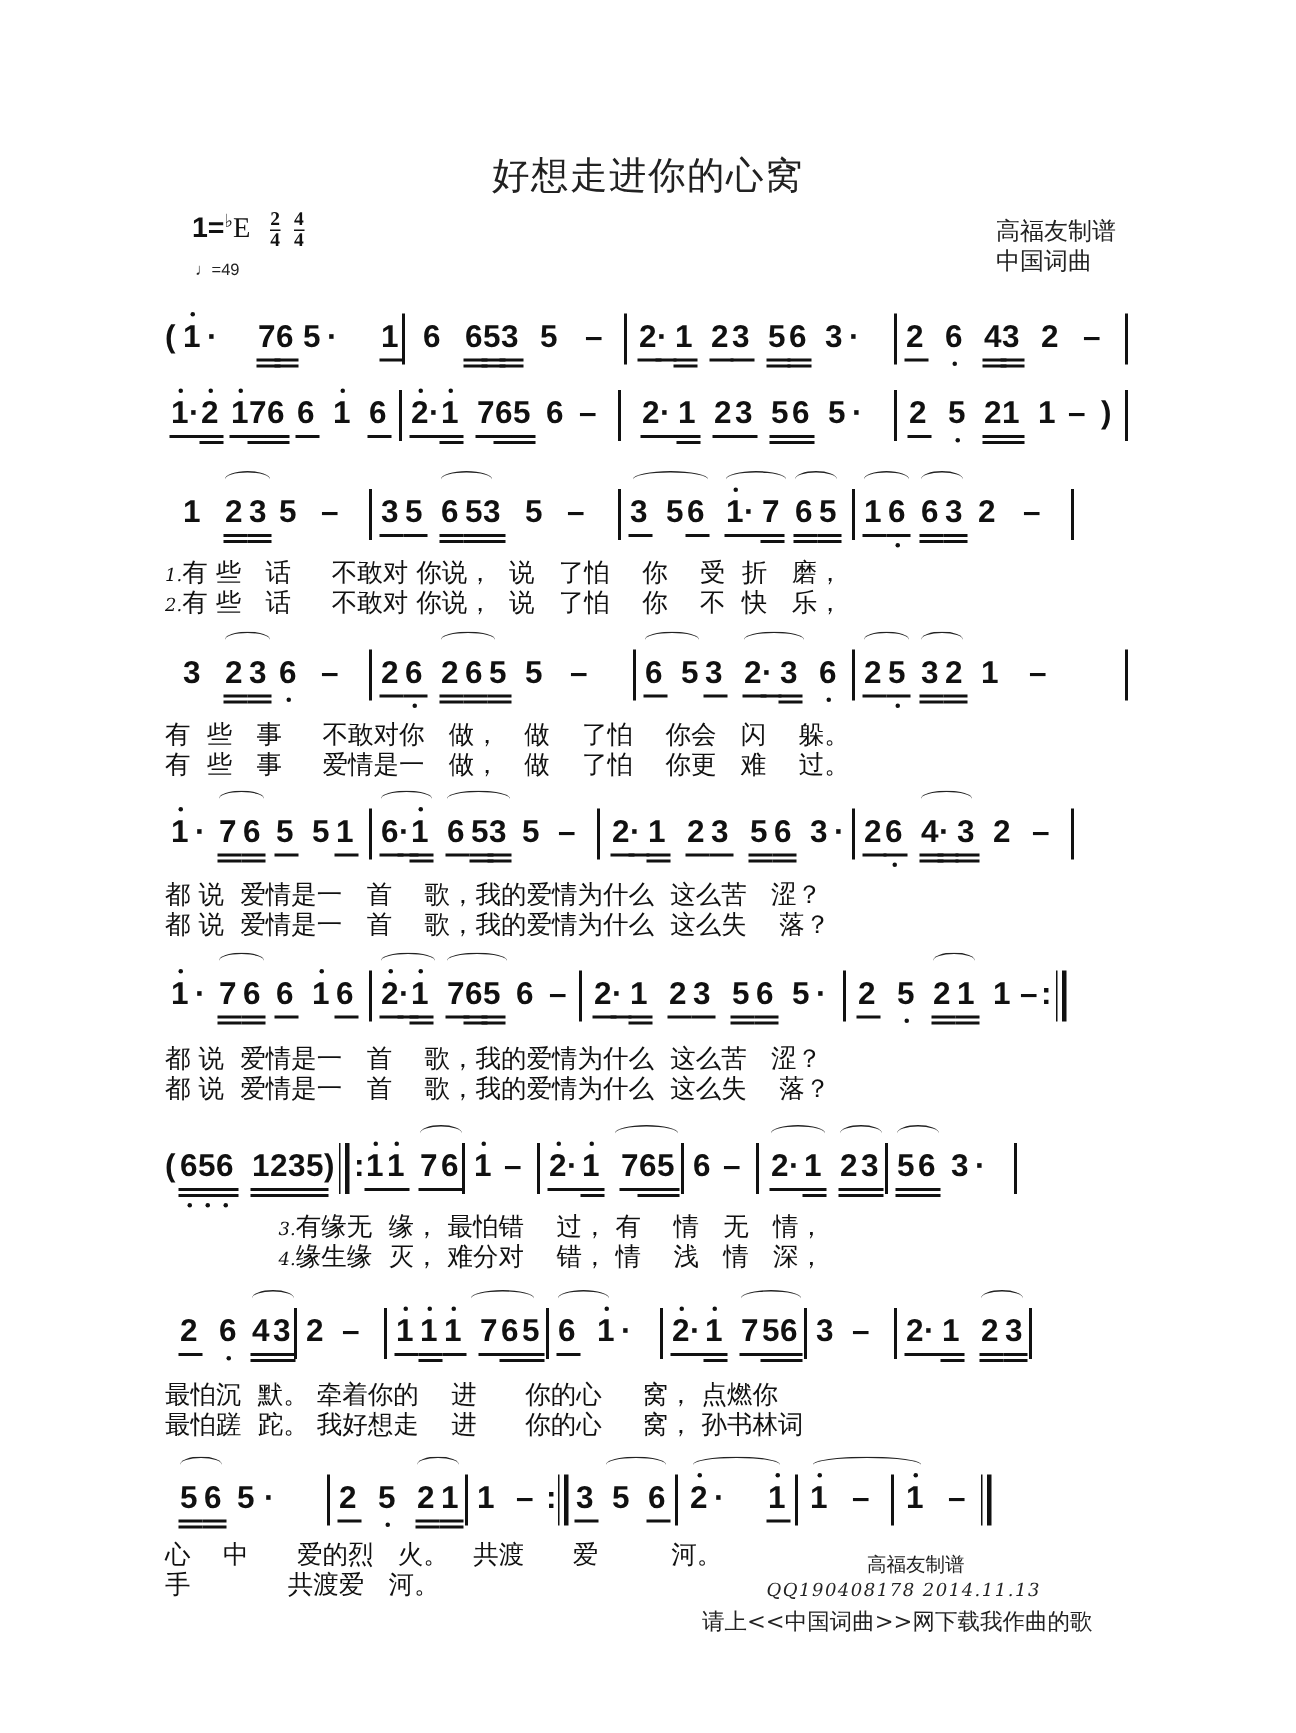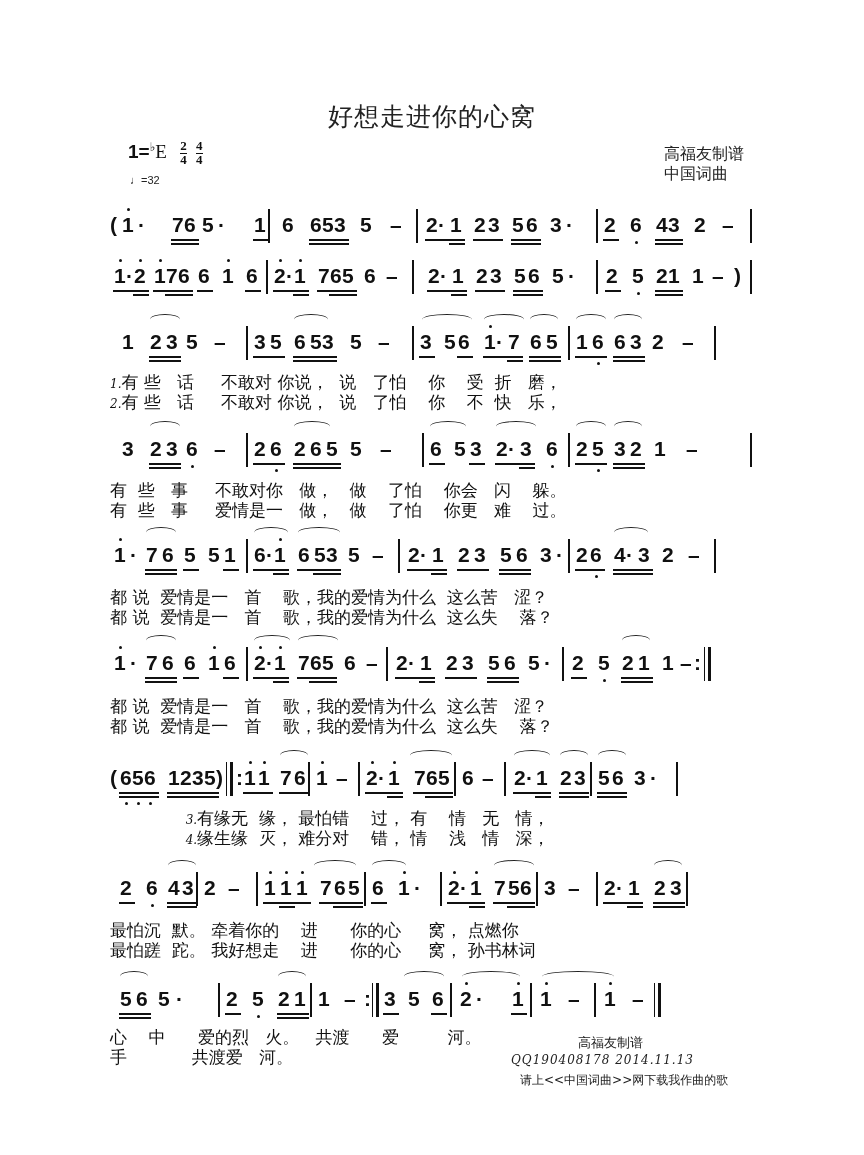--- a/index.html
+++ b/index.html
@@ -26,34 +26,34 @@
   .dot-hi, .dot-lo { position: absolute; width: 3px; height: 3px; border-radius: 50%; background: #111; }
   .slur { position: absolute; height: 10px; border-top: 1.5px solid #222; border-radius: 50% 50% 0 0; }
 
   .lyric { position: absolute; left: 110px; width: 650px; font-family: "DejaVu Serif", serif; font-size: 17px;
     line-height: 20px; color: #111; white-space: pre; letter-spacing: 0px; }
   .lyric .vn { font-style: italic; font-size: 12px; }
 
   .footer { position: absolute; font-family: "DejaVu Serif", serif; color: #222; }
   .f1 { left: 578px; top: 1034px; font-size: 13px; }
   .f2 { left: 511px; top: 1053px; font-size: 12px; font-style: italic; letter-spacing: 1px; }
-  .f3 { left: 520px; top: 1072px; font-size: 12px; }
+  .f3 { left: 468px; top: 1072px; font-size: 15px; }
 </style>
 </head>
 <body>
 
 <div class="title">好想走进你的心窝</div>
 
 <div class="key">
   <span>1=</span><span class="flat">♭</span><span class="keyname">E</span>
   <span class="frac"><span class="top">2</span><span>4</span></span>
   <span class="frac" style="margin-left:4px"><span class="top">4</span><span>4</span></span>
 </div>
 
-<div class="tempo">♩=32</div>
+<div class="tempo">♩=49</div>
 
 <div class="credits">
   <div>高福友制谱</div>
   <div>中国词曲</div>
 </div>
 
 <div id="score">
     <div class="system" style="top: 205px;">
       <span class="tok" style="left: 0px;">(</span>
       <span class="tok" style="left: 12px;">1</span>

